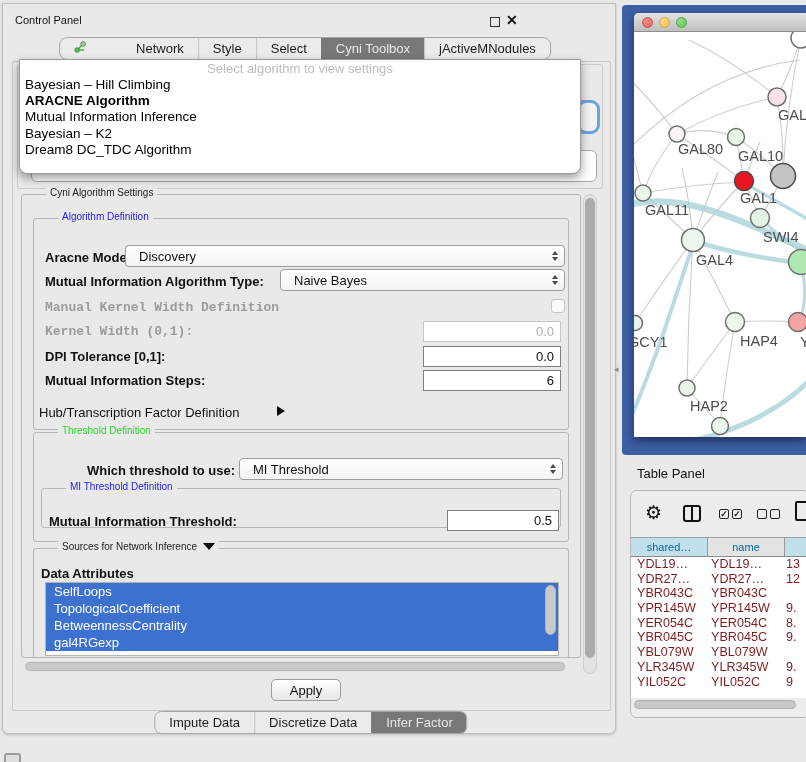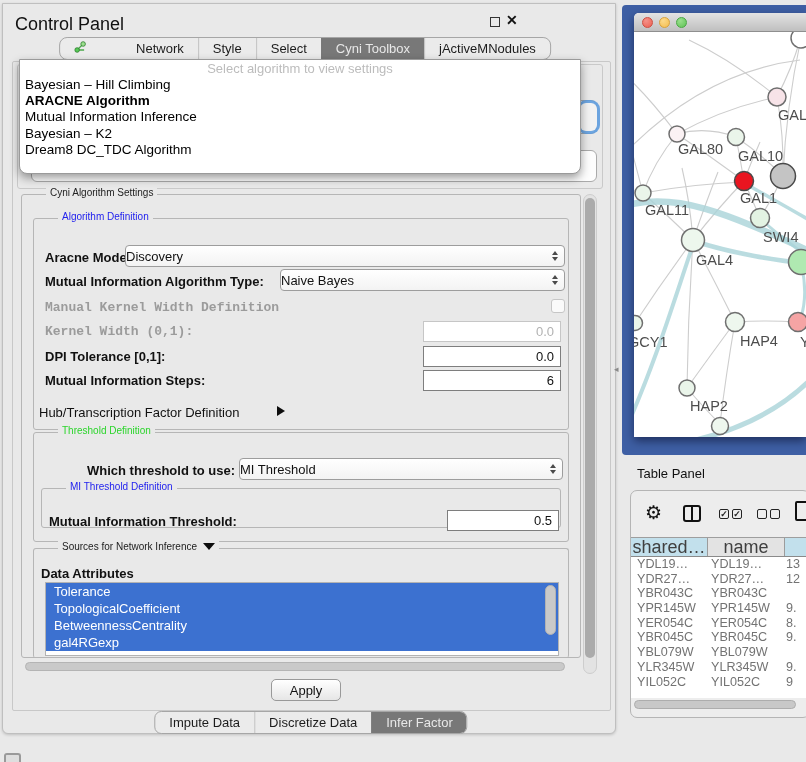--- a/index.html
+++ b/index.html
@@ -6,21 +6,21 @@
   html,body { background:#e9e9e9; }
   #root {
     position:relative; width:806px; height:762px; overflow:hidden;
     background:#e9e9e9; font-family:"Liberation Sans", sans-serif; font-size:13px; color:#1a1a1a;
   }
   .abs { position:absolute; }
 
   
   .cp { left:2px; top:3px; width:614px; height:731px; background:#e9e9e9;
         border:1px solid #bfbfbf; border-radius:0 0 6px 6px; box-shadow:0 1px 3px rgba(0,0,0,.18); }
-  .cp-title { left:12px; top:10px; font-size:18px; color:#111; }
+  .cp-title { left:12px; top:10px; font-size:11px; color:#111; }
   .float-icon { left:487px; top:13px; width:10px; height:10px; border:1.5px solid #333; background:transparent; }
   .close-icon { left:503px; top:8px; font-size:14px; font-weight:bold; color:#111; cursor:default; }
 
   
   .tabbar { display:flex; align-items:stretch; height:23px; border:1px solid #a6a6a6;
             border-radius:8px; overflow:hidden; background:#ebebeb; }
   .tab { display:flex; align-items:center; padding:0 14px; font-size:13px; color:#1c1c1c;
          border-left:1px solid #c3c3c3; white-space:nowrap; cursor:default; }
   .tab:first-child { border-left:none;gap:45px; }
   .tab.active { background:#787878; color:#e8e8e8; border-left-color:#787878; }
@@ -50,21 +50,21 @@
   .group-label.blue { color:#2222ee; }
   .group-label.green { color:#2bd52b; }
 
   .lbl { font-size:13px; font-weight:bold; color:#111; white-space:nowrap; }
   .lbl.gray { color:#9b9b9b;font-family:Liberation Mono, monospace; }
   .lbl.plain { font-weight:normal; }
 
   
   .combo { background:linear-gradient(#ffffff,#f3f3f3); border:1px solid #9d9d9d; border-radius:4px;
            height:22px; display:flex; align-items:center; }
-  .combo-text { font-size:13px; color:#111; flex:1; white-space:nowrap; }
+  .combo-text { padding-left:13px; font-size:13px; color:#111; flex:1; white-space:nowrap; }
   .combo-arrows { width:18px; display:flex; flex-direction:column; align-items:center; }
   .arr-up { width:0; height:0; border-left:3.5px solid transparent; border-right:3.5px solid transparent;
             border-bottom:4.5px solid #4a4a4a; margin-bottom:2px; }
   .arr-dn { width:0; height:0; border-left:3.5px solid transparent; border-right:3.5px solid transparent;
             border-top:4.5px solid #4a4a4a; }
 
   .numfield { height:21px; background:#fff; border:1px solid #7e7e7e; font-size:13px; color:#111;
               text-align:right; padding-right:6px; width:100%; font-family:"Liberation Sans",sans-serif; }
   .numfield.disabled { border-color:#c6c6c6; color:#b2b2b2; }
   .checkbox { width:14px; height:14px; border:1px solid #c6c6c6; border-radius:3px; background:#fafafa; }
@@ -114,27 +114,27 @@
   .tp-toolbar { position:absolute; left:0; top:0; width:100%; height:46px; }
   .gear-glyph { position:absolute; left:14px; top:10px; font-size:19px; color:#111; }
   .colsplit { position:absolute; left:52px; top:14px; width:18px; height:17px; border:2px solid #111; border-radius:3px; }
   .colsplit:before { content:""; position:absolute; left:6px; top:0; width:2px; height:13px; background:#111; }
   .cb { position:absolute; top:18px; width:10px; height:10px; border:1.5px solid #222; border-radius:2px;
         font-size:9px; line-height:8px; text-align:center; color:#222; font-weight:bold; }
   .doc-icon { position:absolute; left:164px; top:10px; width:15px; height:20px; border:2px solid #111;
               border-radius:2px; background:#ededed; }
   .thead { position:absolute; left:0; top:46px; width:100%; height:20px; display:flex;
            border-top:1px solid #9e9e9e; border-bottom:1px solid #8a8a8a; }
-  .th { font-size:18px; color:#404040; text-align:center; line-height:19px;
+  .th { font-size:11px; color:#0369a1; text-align:center; line-height:19px;
         border-right:1px solid #9c9c9c; overflow:hidden; white-space:nowrap; }
   .th.hl { background:#c2e0ec; }
   .th.plainbg { background:#e3e3e3; }
   .tbody { position:absolute; left:0; top:66px; width:100%; height:141px; background:#fff; overflow:hidden; }
   .trow { display:flex; height:14.7px; }
-  .tcell { font-size:12.6px; color:#737373; white-space:nowrap; overflow:hidden; line-height:14.7px; }
+  .tcell { font-size:12.6px; color:#7f1d1d; white-space:nowrap; overflow:hidden; line-height:14.7px; }
   .tcell.c0 { width:76px; padding-left:6px; }
   .tcell.c1 { width:77px; padding-left:4px; }
   .tcell.c2 { width:24px; padding-left:2px; }
   .tp-hscroll { position:absolute; left:3px; top:209px; width:162px; height:9px; background:#c8c8c8;
                 border:1px solid #adadad; border-radius:5px; }
 
   .corner-btn { left:4px; top:753px; width:17px; height:10px; border:2px solid #9a9a9a;
                 border-bottom:none; border-radius:3px 3px 0 0; background:#dedede; }
 </style>
 </head>
@@ -252,21 +252,21 @@
     </div>
 
     <div class="abs group" style="left:30px; top:544px; width:536px; height:110px; border-bottom:none;">
       <span class="group-label" style="display:flex; align-items:center; gap:6px;">
         <span>Sources for Network Inference</span>
         <span class="tri-down"></span>
       </span>
     </div>
     <span class="abs lbl" style="left:38px; top:562px;">Data Attributes</span>
     <div class="abs attr-list" style="left:42px; top:578px; width:514px; height:74px;">
-      <div class="attr-item">Tolerance</div>
+      <div class="attr-item">SelfLoops</div>
       <div class="attr-item">TopologicalCoefficient</div>
       <div class="attr-item">BetweennessCentrality</div>
       <div class="attr-item">gal4RGexp</div>
       <div class="list-vscroll"></div>
     </div>
 
     <div class="abs vscroll-track">
       <div class="vscroll-thumb"></div>
     </div>
     <div class="abs hscroll-thumb"></div>

